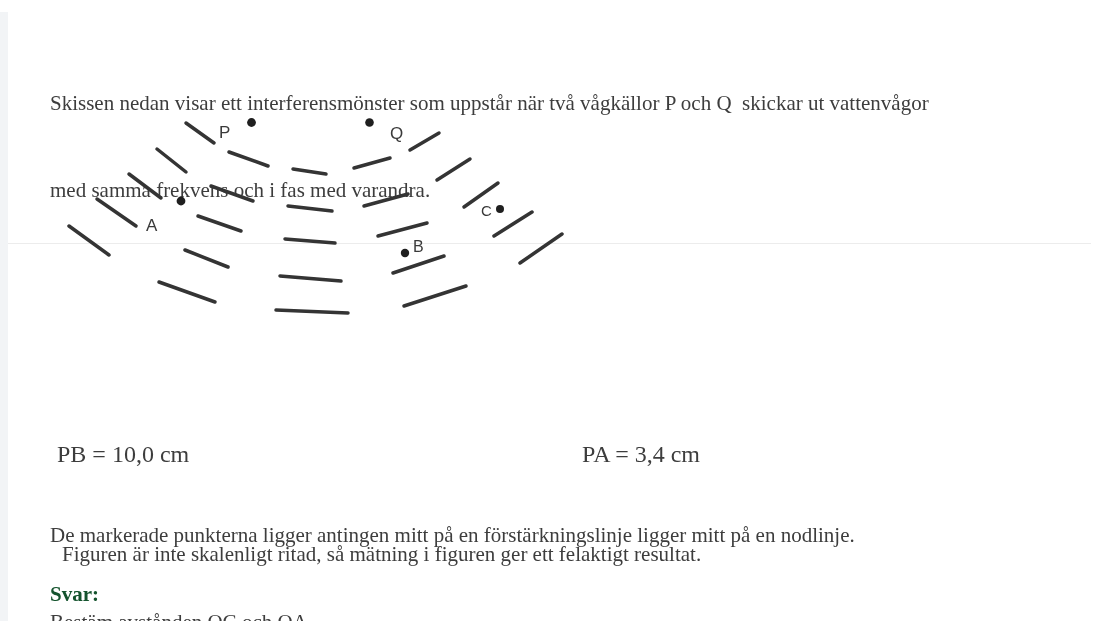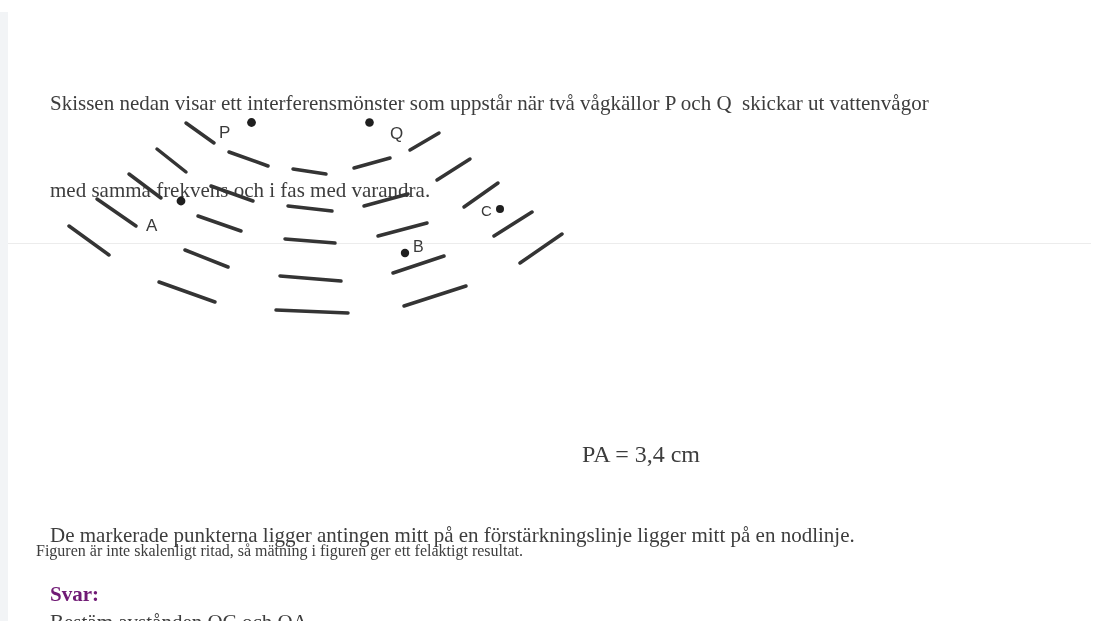--- a/index.html
+++ b/index.html
@@ -49,31 +49,31 @@
   .dist-col-3 { left: 582px; }
   .task {
     position: absolute;
     left: 50px; top: 463px;
     font-size: 21px;
     line-height: 29px;
     white-space: pre;
   }
   .note {
     position: absolute;
-    left: 36px; top: 542px;
-    font-size: 16px;
+    left: 62px; top: 542px;
+    font-size: 21px;
     white-space: pre;
     text-align: center;
   }
   .answer {
     position: absolute;
     left: 50px; top: 582px;
     font-size: 21px;
     font-weight: bold;
-    color: #701a75;
+    color: #14532d;
   }
 </style>
 </head>
 <body>
 
 <div class="page">
 
   <div class="left-strip"></div>
   <div class="seam-line"></div>
 
@@ -115,20 +115,21 @@
       <circle cx="181" cy="201" r="4.4" fill="#1f1f1f"></circle>
       <text x="146" y="231" font-size="17" fill="#3a3a3a" font-family="&quot;Liberation Sans&quot;, sans-serif">A</text>
       <circle cx="405" cy="253" r="4.2" fill="#1f1f1f"></circle>
       <text x="413" y="252" font-size="16" fill="#3a3a3a" font-family="&quot;Liberation Sans&quot;, sans-serif">B</text>
       <circle cx="500" cy="209" r="4" fill="#1f1f1f"></circle>
       <text x="481" y="216" font-size="15" fill="#3a3a3a" font-family="&quot;Liberation Sans&quot;, sans-serif">C</text>
     </svg>
 
   <div class="distances">
     <div class="dist-col dist-col-1">
+      <div>PB = 10,0 cm</div>
     </div>
     <div class="dist-col dist-col-2">
     </div>
     <div class="dist-col dist-col-3">
       <div>PA = 3,4 cm</div>
     </div>
   </div>
 
   <div class="task">
     <div>De markerade punkterna ligger antingen mitt på en förstärkningslinje ligger mitt på en nodlinje.</div>

